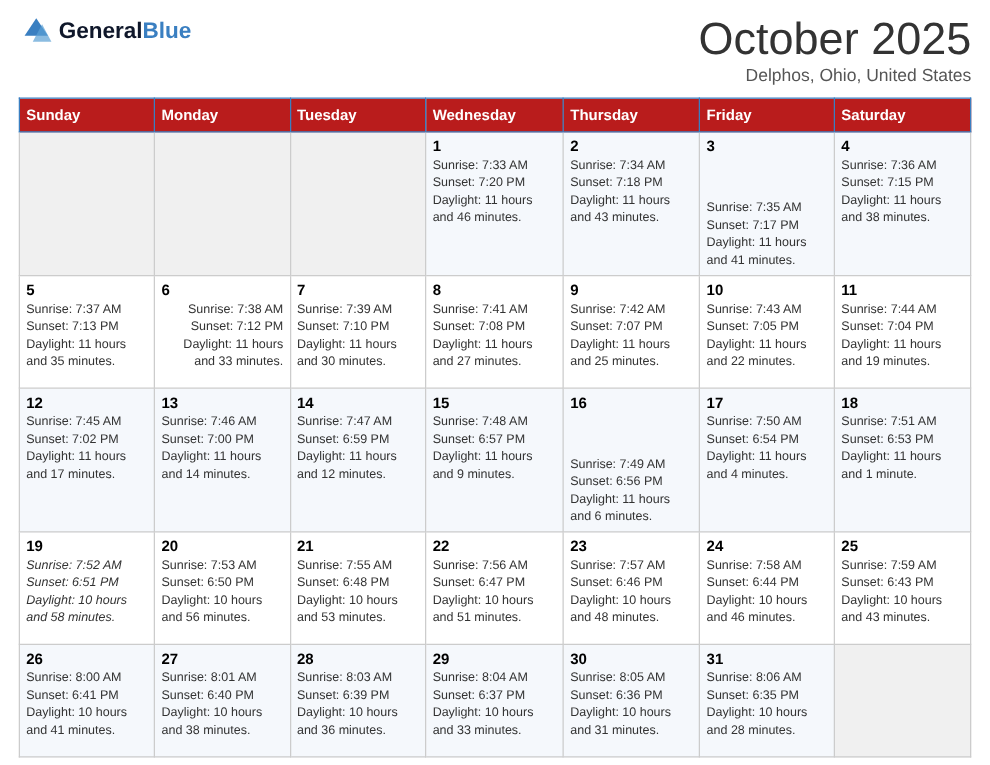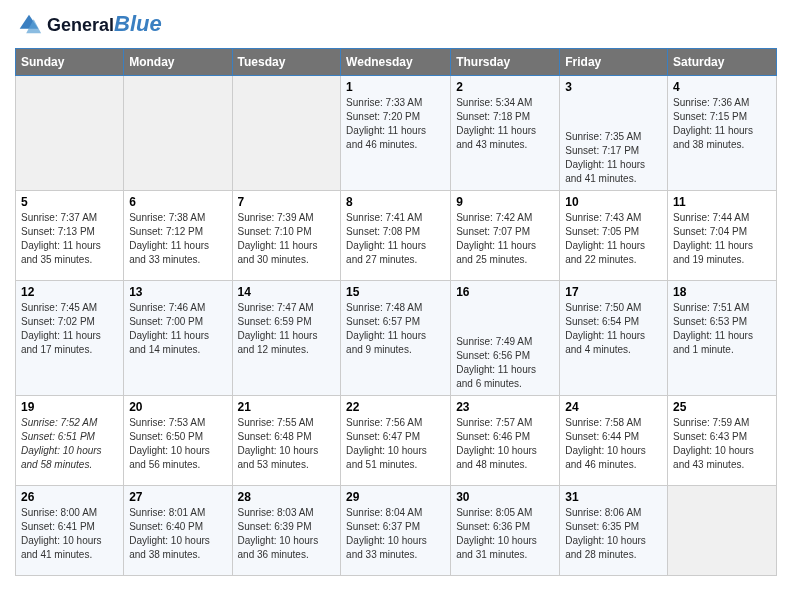--- a/index.html
+++ b/index.html
@@ -36,21 +36,21 @@
     .location {
       font-size: 14px;
       color: #555;
     }
     table {
       width: 100%;
       border-collapse: collapse;
       font-size: 11px;
     }
     thead tr th {
-      background-color: #737373;
+      background-color: #b91c1c;
       color: #fff;
       text-align: left;
       padding: 6px 5px;
       font-size: 12px;
       font-weight: bold;
       border: 1px solid #3a7fc1;
     }
     tbody tr td {
       border: 1px solid #ccc;
       vertical-align: top;
@@ -83,22 +83,26 @@
 </head>
 <body>
 
 <div class="header">
   <div class="logo">
     <svg class="logo-icon" viewBox="0 0 30 30">
       <polygon points="15,5 25,20 5,20" fill="#3a7fc1"></polygon>
       <polygon points="20,10 28,25 12,25" fill="#5a9fd4" opacity="0.7"></polygon>
     </svg>
     <div>
-      <span style="font-size:18px;font-weight:bold;color:#0f172a;">General</span><span style="font-size:22px;font-weight:bold;color:#3a7fc1;font-style:italic;">Blue</span>
+      <span style="font-size:18px;font-weight:bold;color:#0f172a;">General</span><span style="font-size:18px;font-weight:bold;color:#3a7fc1;">Blue</span>
     </div>
+  </div>
+  <div class="title-block">
+    <div class="month-title">October 2025</div>
+    <div class="location">Delphos, Ohio, United States</div>
   </div>
 </div>
 
 <table>
   <thead>
     <tr id="header-row">
     <th>Sunday</th>
         <th>Monday</th>
         <th>Tuesday</th>
         <th>Wednesday</th>
@@ -113,21 +117,21 @@
         <td class="empty-cell"></td>
         <td class="empty-cell"></td>
         <td>
           <span class="day-number">1</span>
           <div class="day-info" style="white-space: pre-line;">Sunrise: 7:33 AM
 Sunset: 7:20 PM
 Daylight: 11 hours and 46 minutes.</div>
         </td>
         <td>
           <span class="day-number">2</span>
-          <div class="day-info" style="white-space: pre-line;">Sunrise: 5:34 AM
+          <div class="day-info" style="white-space: pre-line;">Sunrise: 7:34 AM
 Sunset: 7:18 PM
 Daylight: 11 hours and 43 minutes.</div>
         </td>
         <td>
           <span class="day-number">3</span>
           <div class="day-info" style="white-space: pre-line; margin-top: 36px;">Sunrise: 7:35 AM
 Sunset: 7:17 PM
 Daylight: 11 hours and 41 minutes.</div>
         </td>
         <td>
@@ -139,21 +143,21 @@
       </tr>
       <tr>
         <td>
           <span class="day-number">5</span>
           <div class="day-info" style="white-space: pre-line;">Sunrise: 7:37 AM
 Sunset: 7:13 PM
 Daylight: 11 hours and 35 minutes.</div>
         </td>
         <td>
           <span class="day-number">6</span>
-          <div class="day-info" style="white-space: pre-line;">Sunrise: 7:38 AM
+          <div class="day-info" style="white-space: pre-line; text-align: right;">Sunrise: 7:38 AM
 Sunset: 7:12 PM
 Daylight: 11 hours and 33 minutes.</div>
         </td>
         <td>
           <span class="day-number">7</span>
           <div class="day-info" style="white-space: pre-line;">Sunrise: 7:39 AM
 Sunset: 7:10 PM
 Daylight: 11 hours and 30 minutes.</div>
         </td>
         <td>

